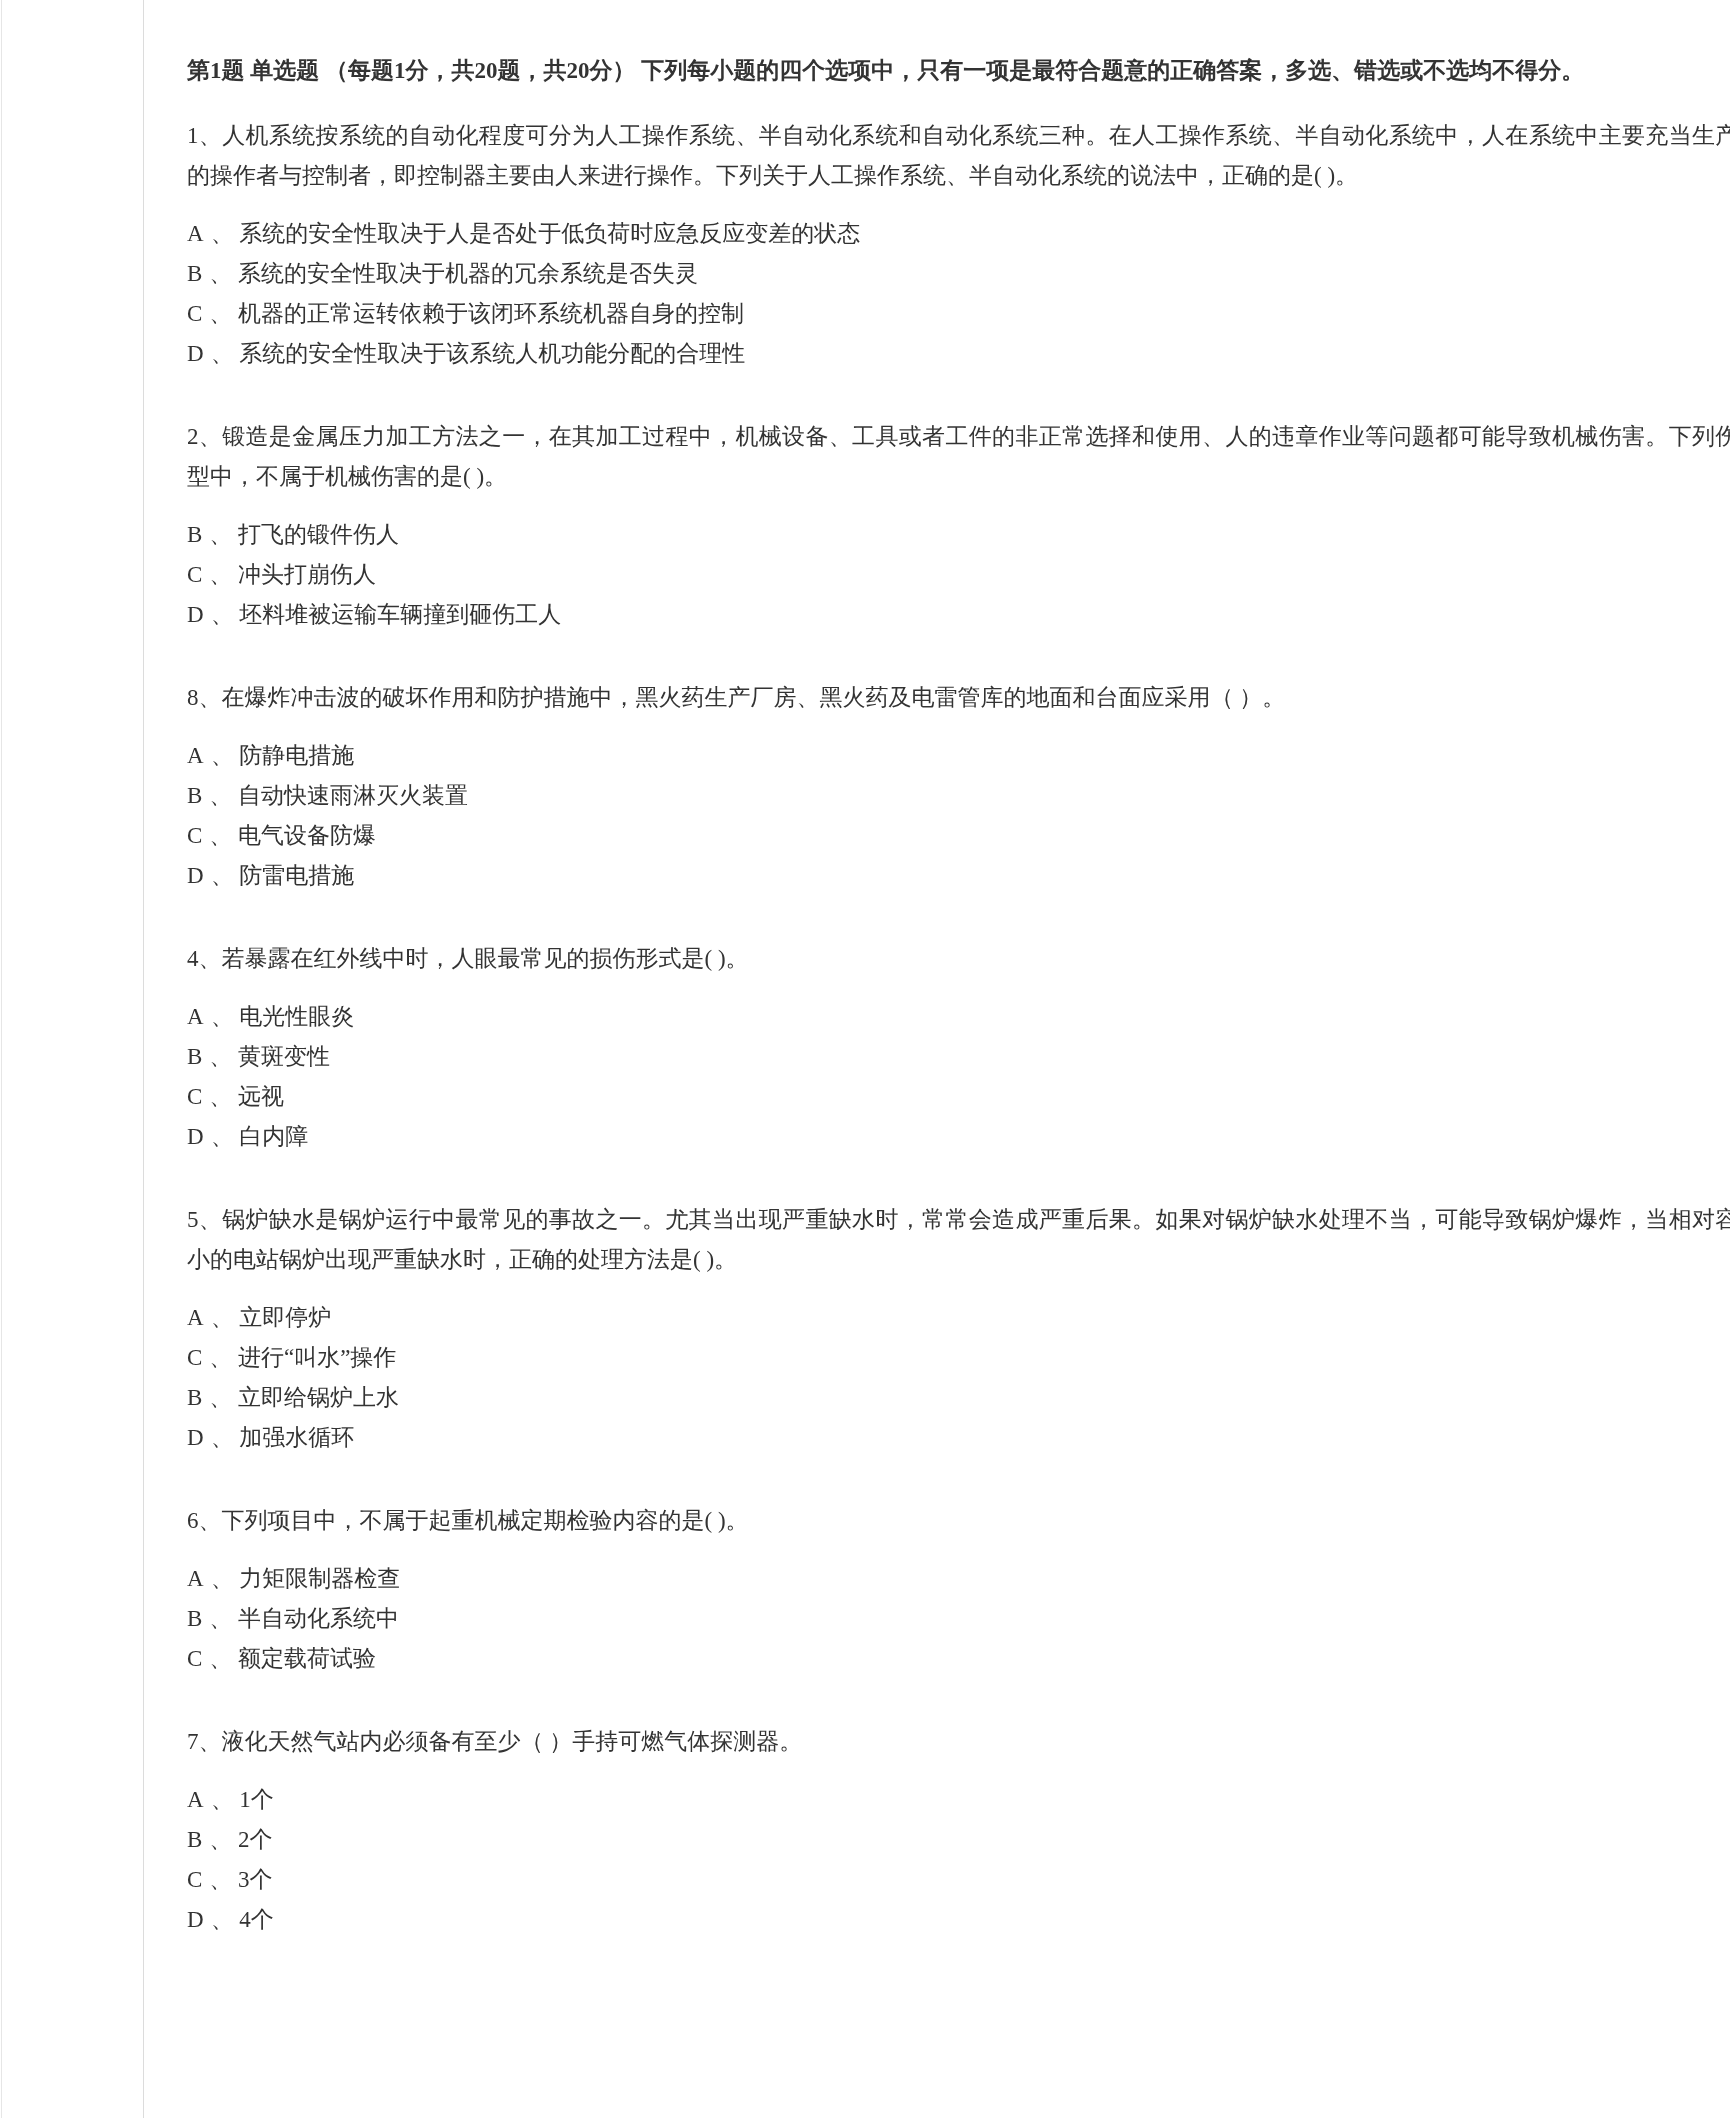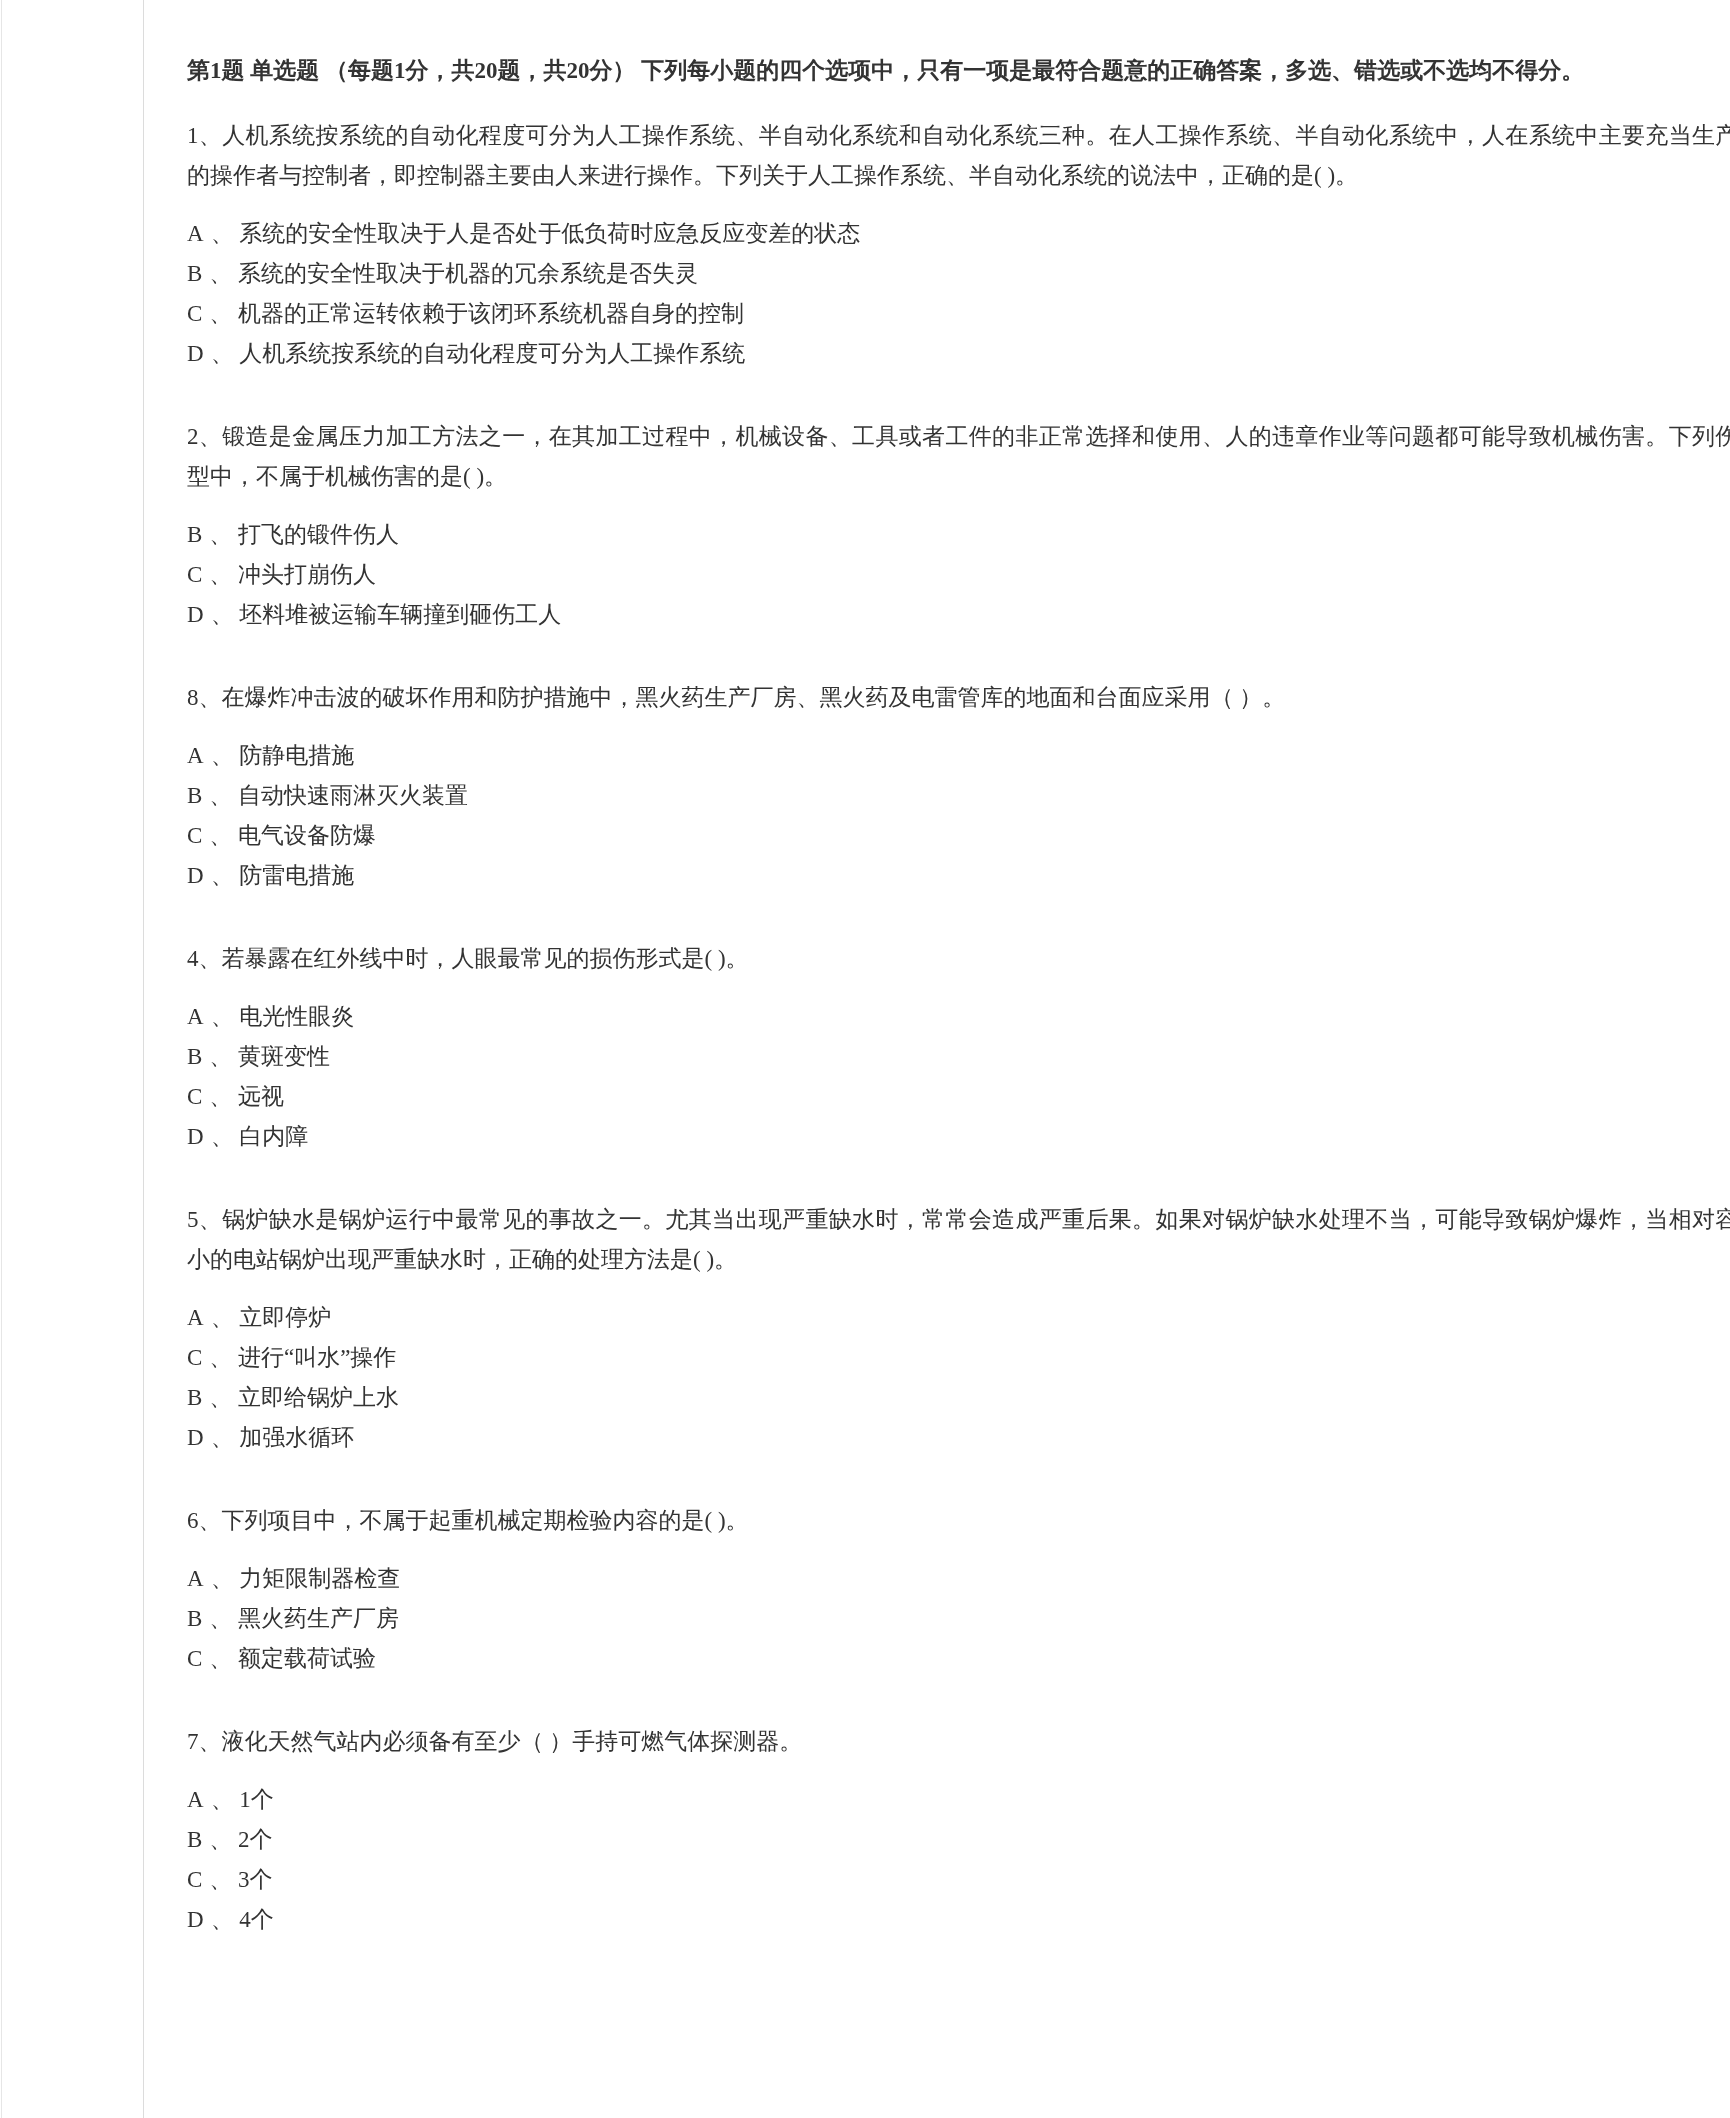--- a/index.html
+++ b/index.html
@@ -69,21 +69,21 @@
 <div class="page">
 
   <p class="section-header">第1题 单选题 （每题1分，共20题，共20分） 下列每小题的四个选项中，只有一项是最符合题意的正确答案，多选、错选或不选均不得分。</p>
 
   <section class="question">
     <p class="qtext">1、人机系统按系统的自动化程度可分为人工操作系统、半自动化系统和自动化系统三种。在人工操作系统、半自动化系统中，人在系统中主要充当生产过程的操作者与控制者，即控制器主要由人来进行操作。下列关于人工操作系统、半自动化系统的说法中，正确的是( )。</p>
     <div class="options">
       <div class="option"><span class="olabel">A</span><span class="osep">、</span><span class="otext">系统的安全性取决于人是否处于低负荷时应急反应变差的状态</span></div>
       <div class="option"><span class="olabel">B</span><span class="osep">、</span><span class="otext">系统的安全性取决于机器的冗余系统是否失灵</span></div>
       <div class="option"><span class="olabel">C</span><span class="osep">、</span><span class="otext">机器的正常运转依赖于该闭环系统机器自身的控制</span></div>
-      <div class="option"><span class="olabel">D</span><span class="osep">、</span><span class="otext">人机系统按系统的自动化程度可分为人工操作系统</span></div>
+      <div class="option"><span class="olabel">D</span><span class="osep">、</span><span class="otext">系统的安全性取决于该系统人机功能分配的合理性</span></div>
     </div>
   </section>
 
   <section class="question">
     <p class="qtext">2、锻造是金属压力加工方法之一，在其加工过程中，机械设备、工具或者工件的非正常选择和使用、人的违章作业等问题都可能导致机械伤害。下列伤害类型中，不属于机械伤害的是( )。</p>
     <div class="options">
       <div class="option"><span class="olabel">B</span><span class="osep">、</span><span class="otext">打飞的锻件伤人</span></div>
       <div class="option"><span class="olabel">C</span><span class="osep">、</span><span class="otext">冲头打崩伤人</span></div>
       <div class="option"><span class="olabel">D</span><span class="osep">、</span><span class="otext">坯料堆被运输车辆撞到砸伤工人</span></div>
     </div>
@@ -116,21 +116,21 @@
       <div class="option"><span class="olabel">C</span><span class="osep">、</span><span class="otext">进行“叫水”操作</span></div>
       <div class="option"><span class="olabel">B</span><span class="osep">、</span><span class="otext">立即给锅炉上水</span></div>
       <div class="option"><span class="olabel">D</span><span class="osep">、</span><span class="otext">加强水循环</span></div>
     </div>
   </section>
 
   <section class="question">
     <p class="qtext">6、下列项目中，不属于起重机械定期检验内容的是( )。</p>
     <div class="options">
       <div class="option"><span class="olabel">A</span><span class="osep">、</span><span class="otext">力矩限制器检查</span></div>
-      <div class="option"><span class="olabel">B</span><span class="osep">、</span><span class="otext">黑火药生产厂房</span></div>
+      <div class="option"><span class="olabel">B</span><span class="osep">、</span><span class="otext">半自动化系统中</span></div>
       <div class="option"><span class="olabel">C</span><span class="osep">、</span><span class="otext">额定载荷试验</span></div>
     </div>
   </section>
 
   <section class="question">
     <p class="qtext">7、液化天然气站内必须备有至少（ ）手持可燃气体探测器。</p>
     <div class="options">
       <div class="option"><span class="olabel">A</span><span class="osep">、</span><span class="otext">1个</span></div>
       <div class="option"><span class="olabel">B</span><span class="osep">、</span><span class="otext">2个</span></div>
       <div class="option"><span class="olabel">C</span><span class="osep">、</span><span class="otext">3个</span></div>

